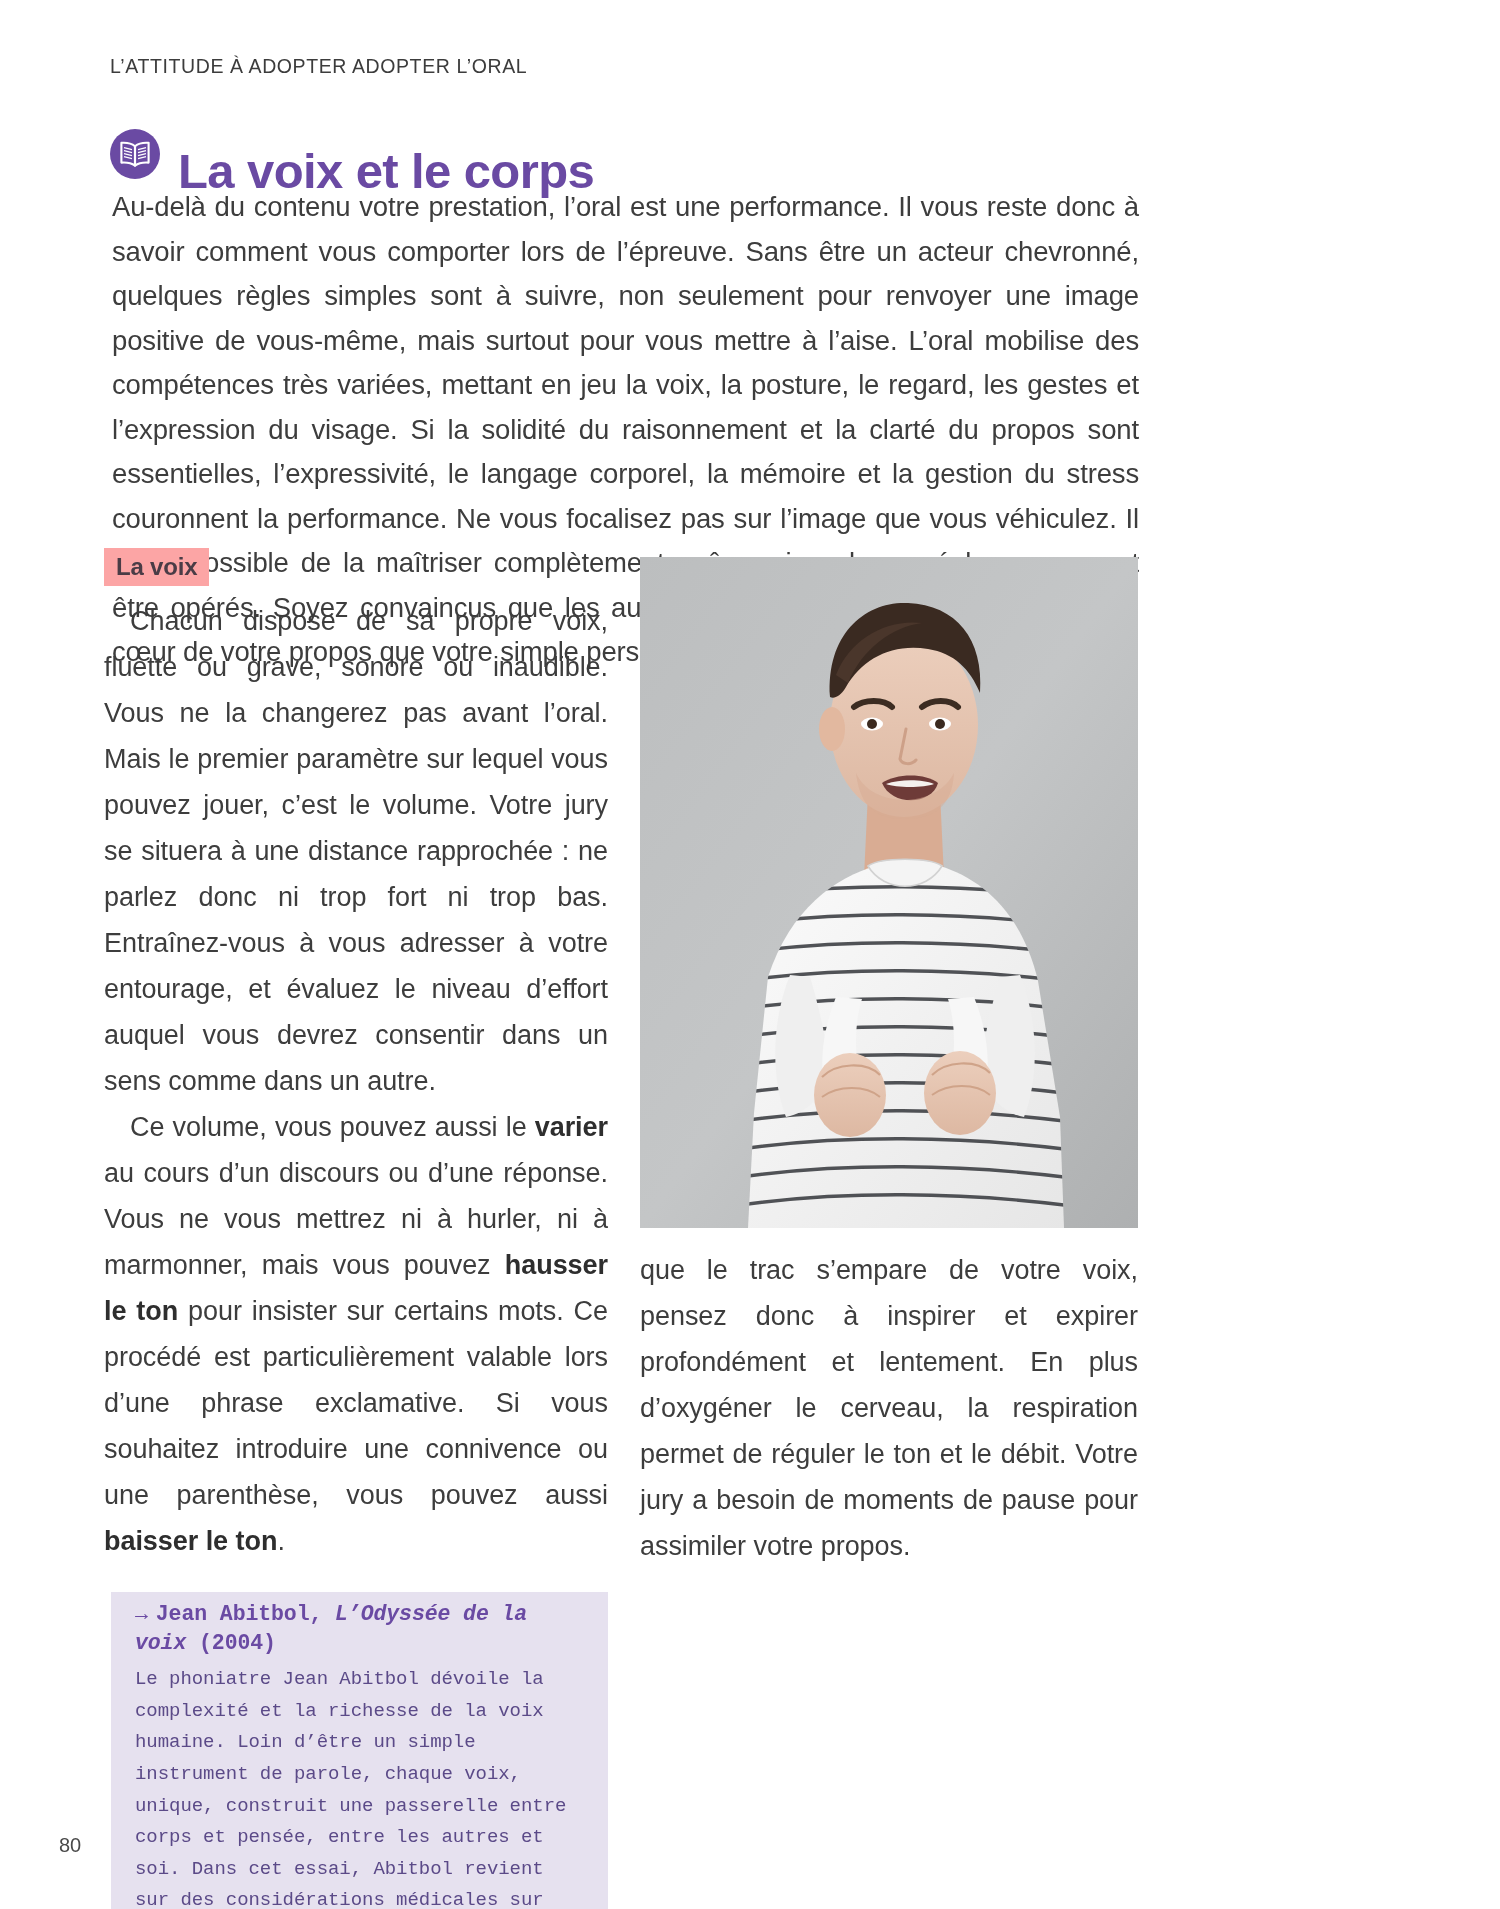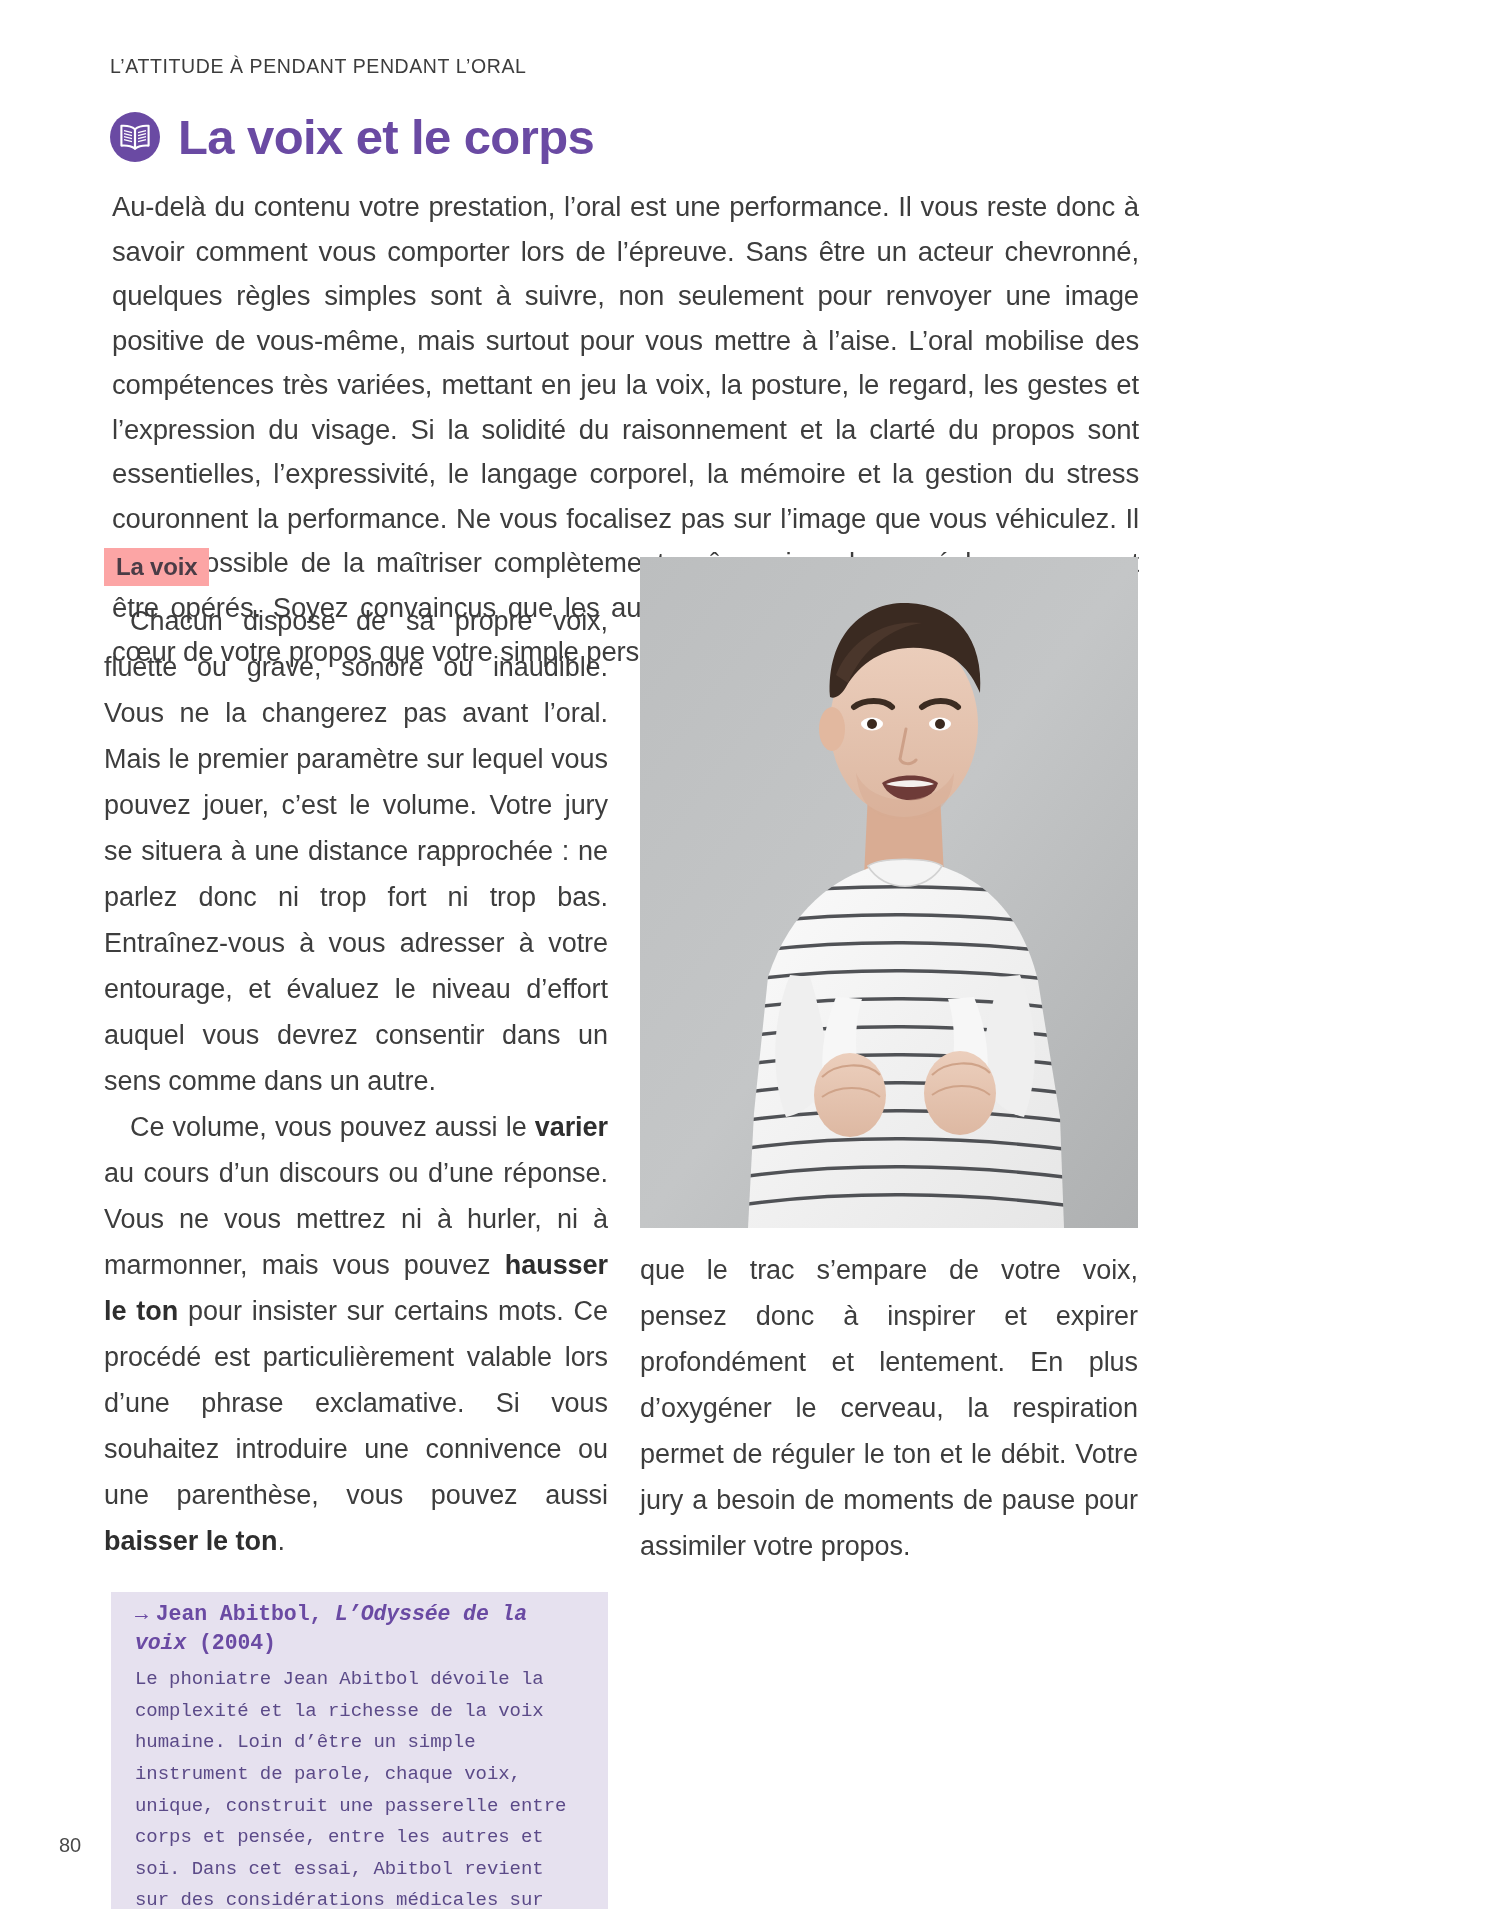--- a/index.html
+++ b/index.html
@@ -52,20 +52,21 @@
     flex: none;
   }
   .title-icon svg { display: block; }
   .title-text {
     font-size: 49px;
     font-weight: 700;
     color: #6a4aa3;
     letter-spacing: -0.6px;
     line-height: 1;
     white-space: nowrap;
+    margin-top: 35px;
   }
 
   
   .intro {
     position: absolute;
     left: 112px;
     top: 185px;
     width: 1027px;
     font-size: 27.5px;
     line-height: 44.5px;
@@ -169,21 +170,21 @@
     font-size: 20px;
     color: #4a4a4a;
     font-weight: 300;
   }
 </style>
 </head>
 <body>
 
 <div class="page">
 
-  <div class="running-head">L’ATTITUDE À PENDANT PENDANT L’ORAL</div>
+  <div class="running-head">L’ATTITUDE À ADOPTER ADOPTER L’ORAL</div>
 
   <div class="title-row">
     <span class="title-icon">
       <svg width="34" height="26" viewBox="0 0 34 26" aria-hidden="true">
         <path d="M17 5.2 C13.4 2.2 8.6 1.4 3.4 1.8 L3.4 21.6 C8.6 21.2 13.4 22 17 24.6 Z" fill="none" stroke="#ffffff" stroke-width="2.1" stroke-linejoin="round"></path>
         <path d="M17 5.2 C20.6 2.2 25.4 1.4 30.6 1.8 L30.6 21.6 C25.4 21.2 20.6 22 17 24.6 Z" fill="none" stroke="#ffffff" stroke-width="2.1" stroke-linejoin="round"></path>
         <g stroke="#ffffff" stroke-width="1.15">
           <line x1="6" y1="6.6" x2="14" y2="8.6"></line>
           <line x1="6" y1="9.6" x2="14" y2="11.6"></line>
           <line x1="6" y1="12.6" x2="14" y2="14.6"></line>

